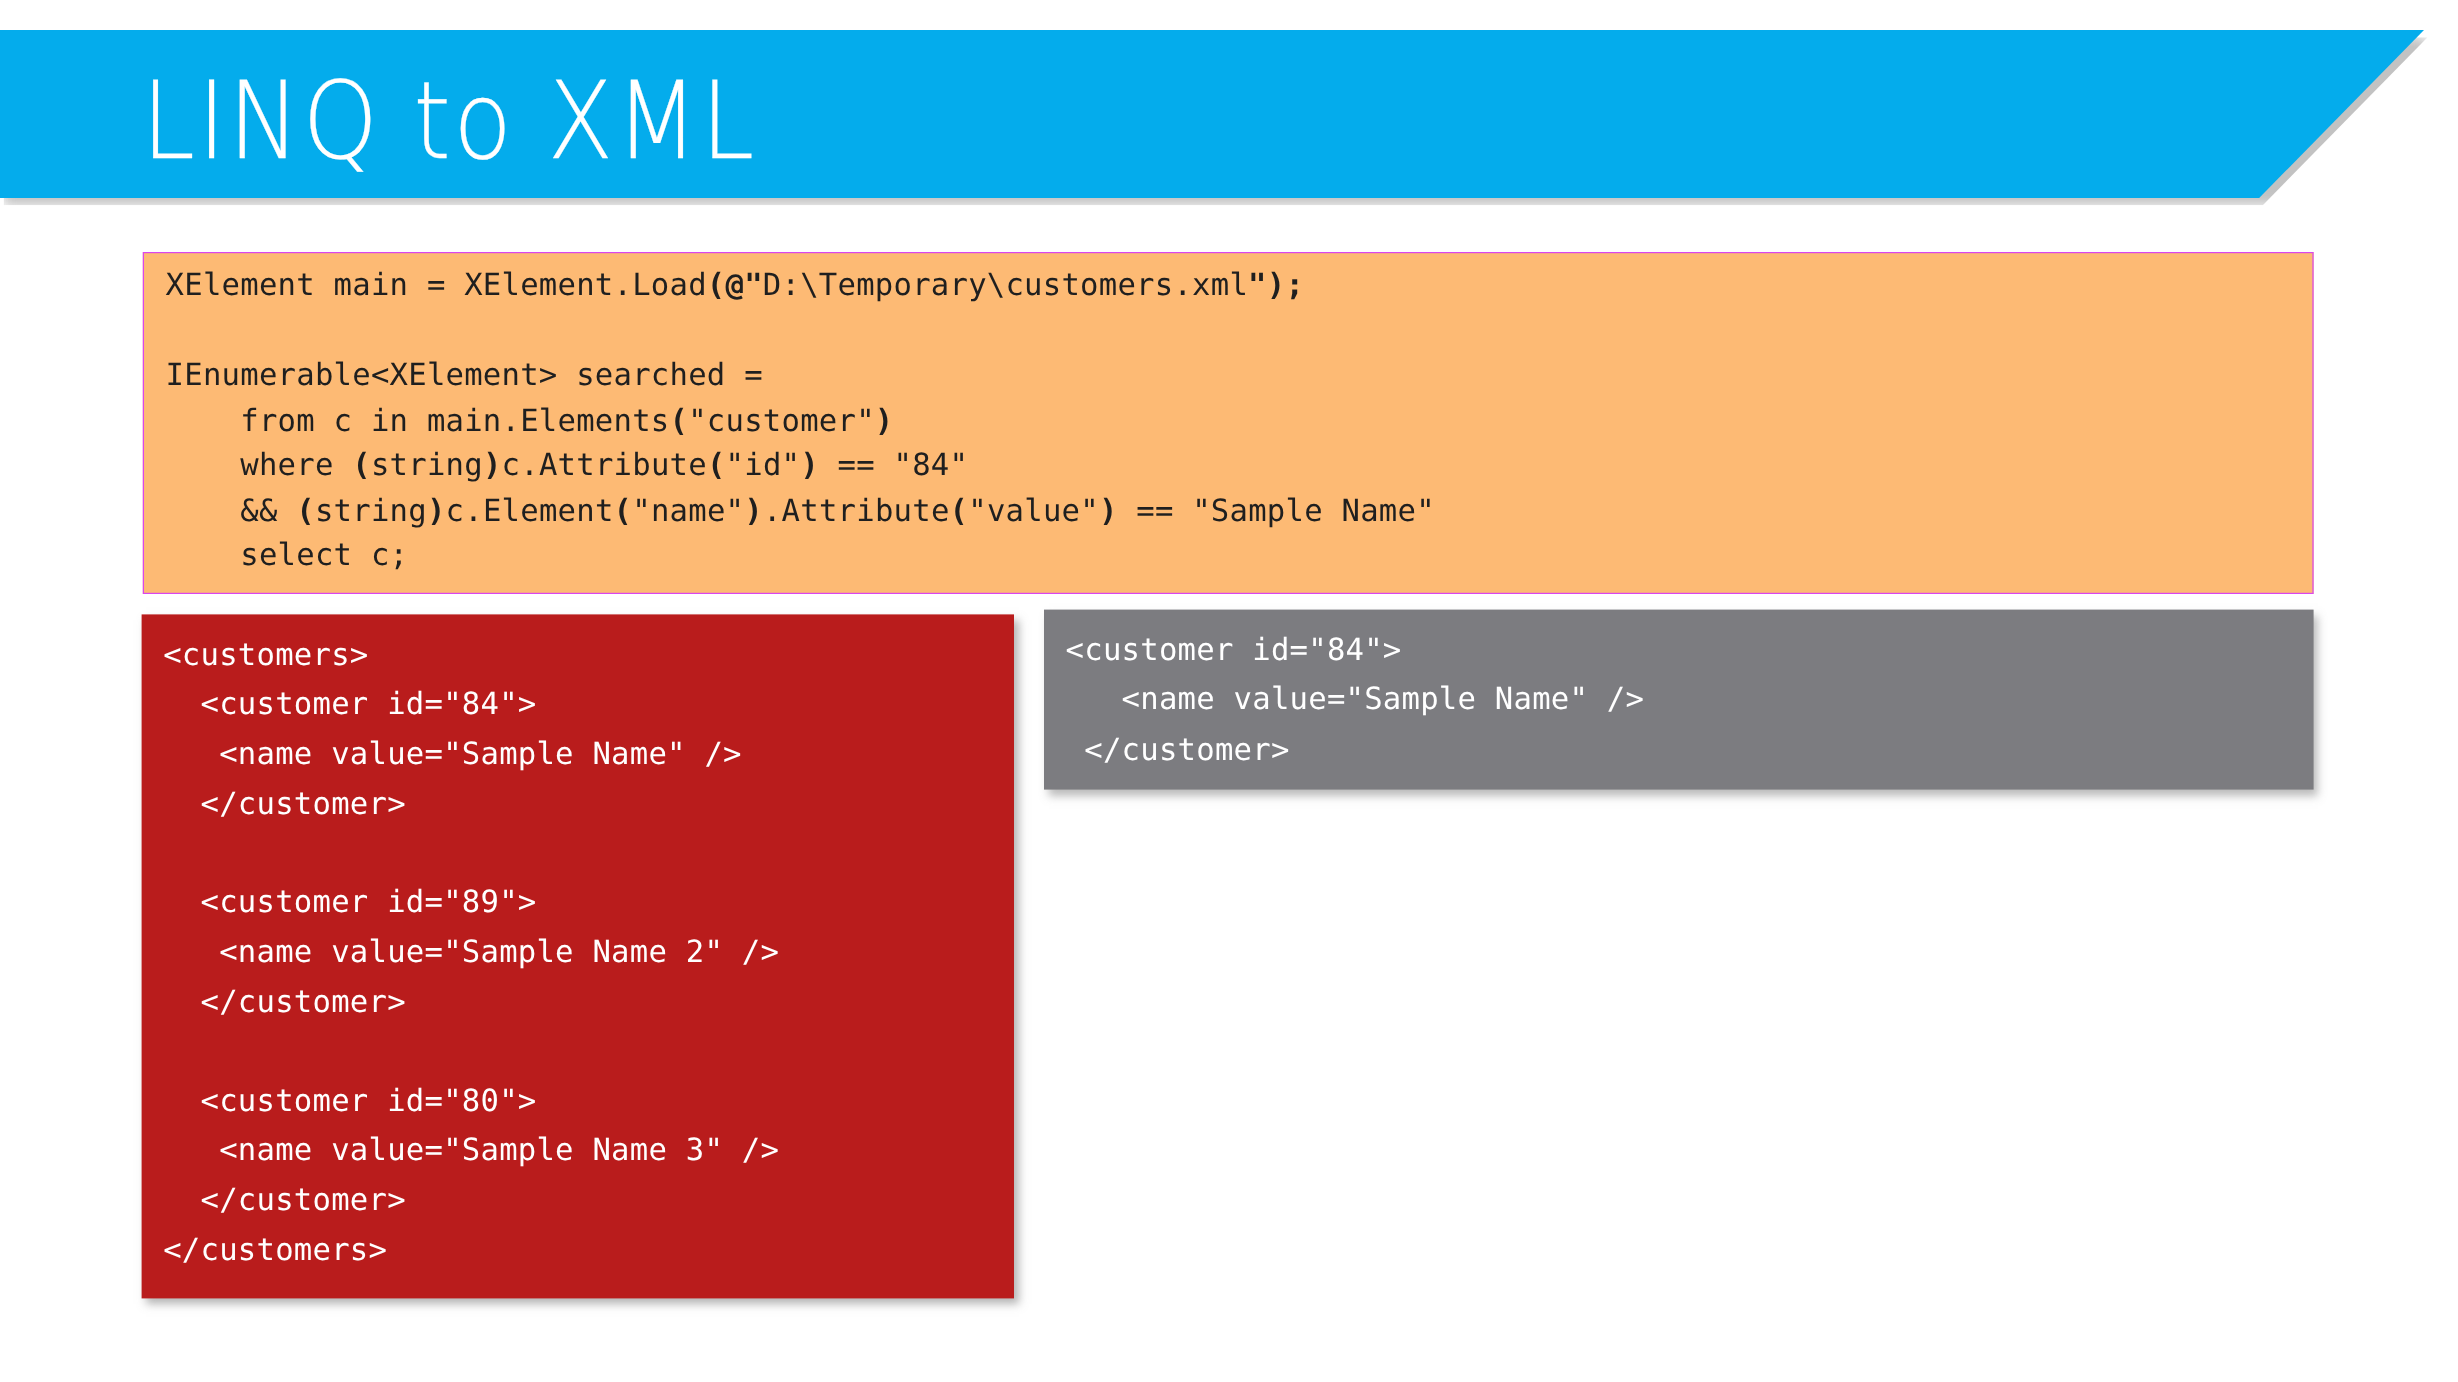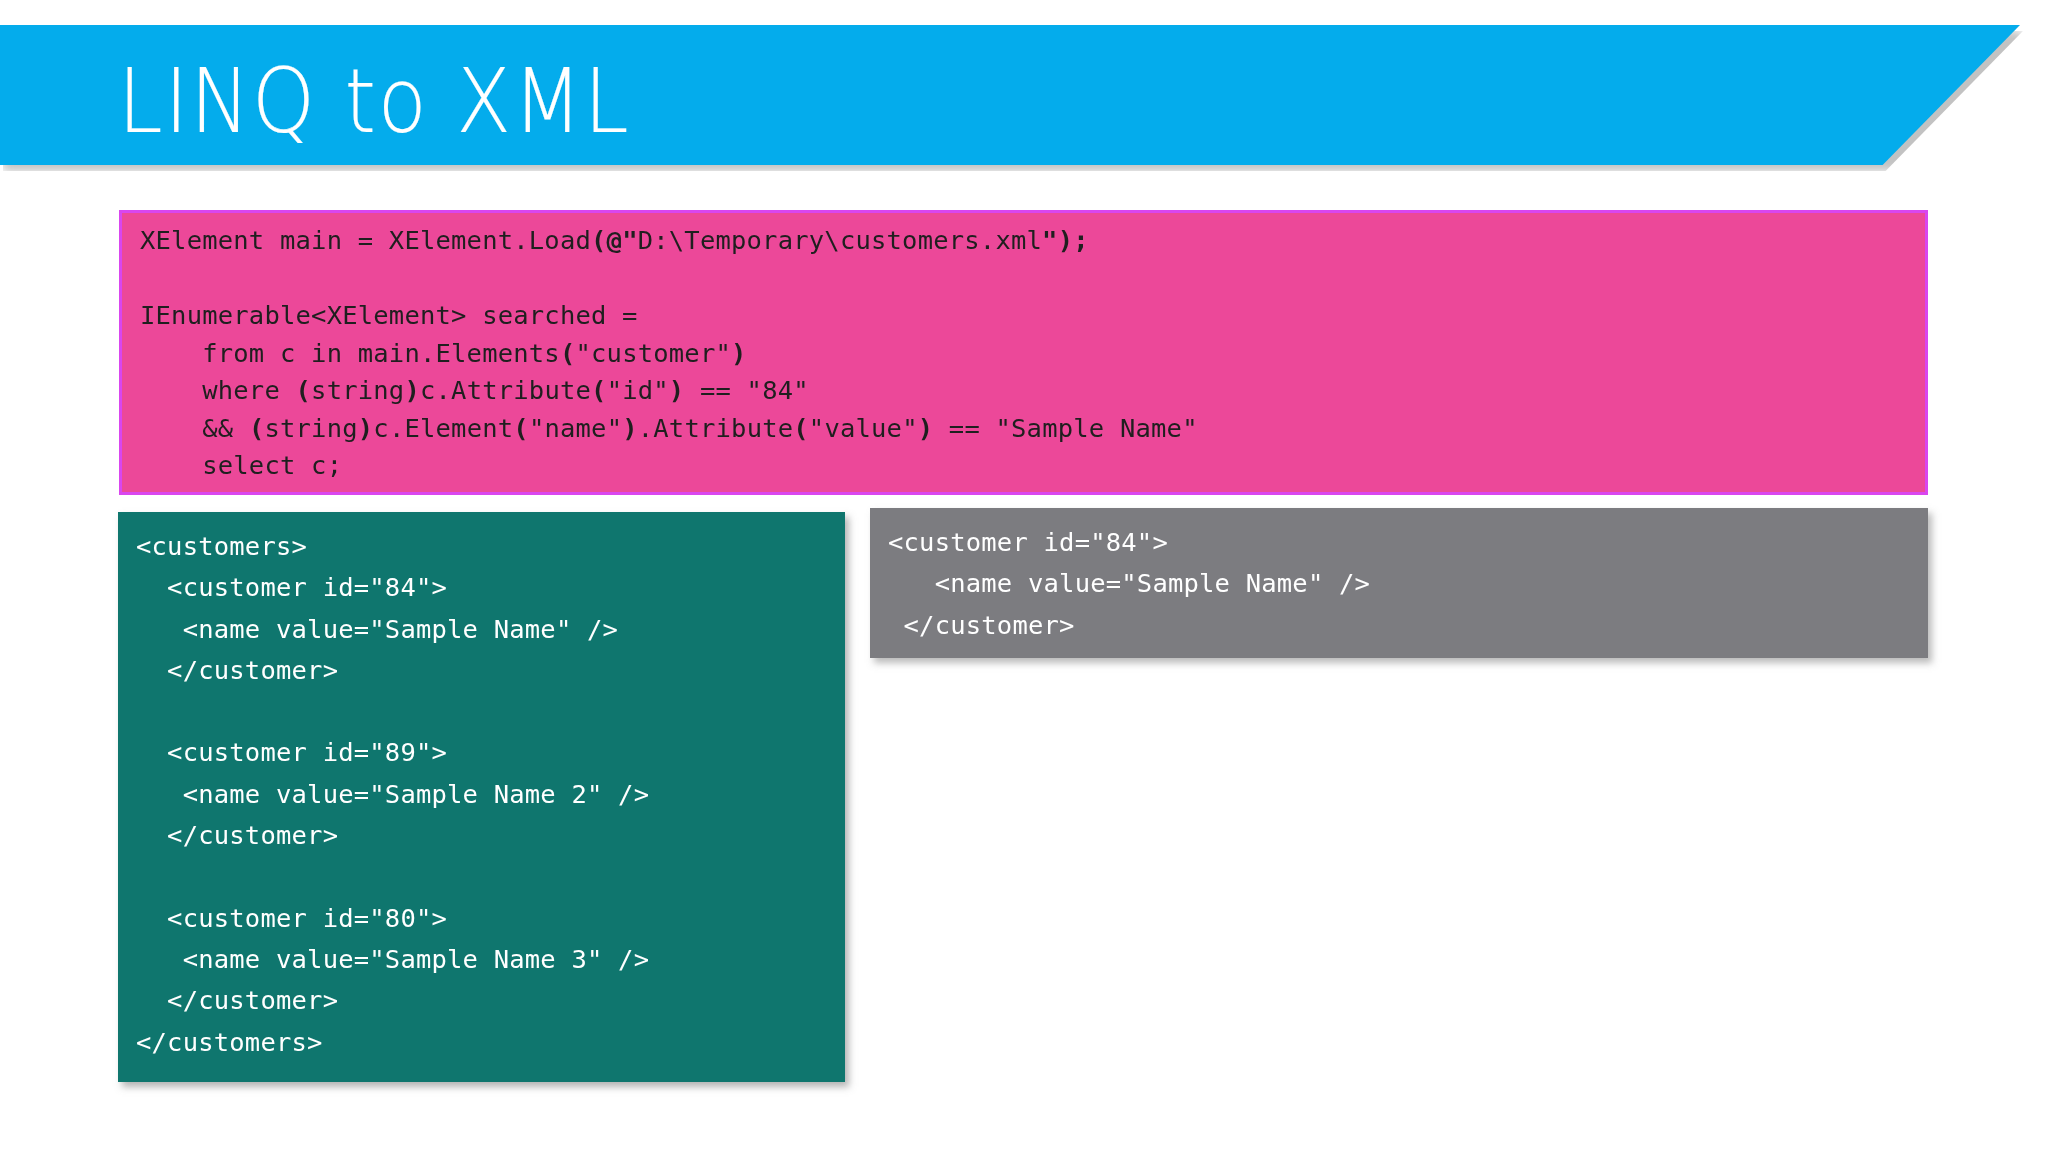--- a/index.html
+++ b/index.html
@@ -55,22 +55,22 @@
     transform-origin: left top;
   }
 
   
   #code-box {
     position: absolute;
     left: 119px;
     top: 210px;
     width: 1809px;
     height: 285px;
-    border: 3px solid #d946ef;
-    background: #ec4899;
+    border: 1px solid #d946ef;
+    background: #fdba74;
     box-sizing: border-box;
   }
   #code-box-text {
     position: absolute;
     left: 18px;
     top: 9px;
     font-family: "DejaVu Sans Mono", monospace;
     font-size: 25.5px;
     line-height: 37.5px;
     color: #1f1f1f;
@@ -80,21 +80,21 @@
   .code-line { display: block; white-space: pre; }
   .code-bold { font-weight: bold; }
 
   
   #xml-source-panel {
     position: absolute;
     left: 118px;
     top: 512px;
     width: 727px;
     height: 570px;
-    background: #0f766e;
+    background: #b91c1c;
     box-shadow: 4px 5px 7px rgba(110,110,110,0.5);
   }
   #xml-source-text {
     position: absolute;
     left: 18px;
     top: 14px;
     font-family: "DejaVu Sans Mono", monospace;
     font-size: 25.5px;
     line-height: 41.3px;
     color: #ffffff;

